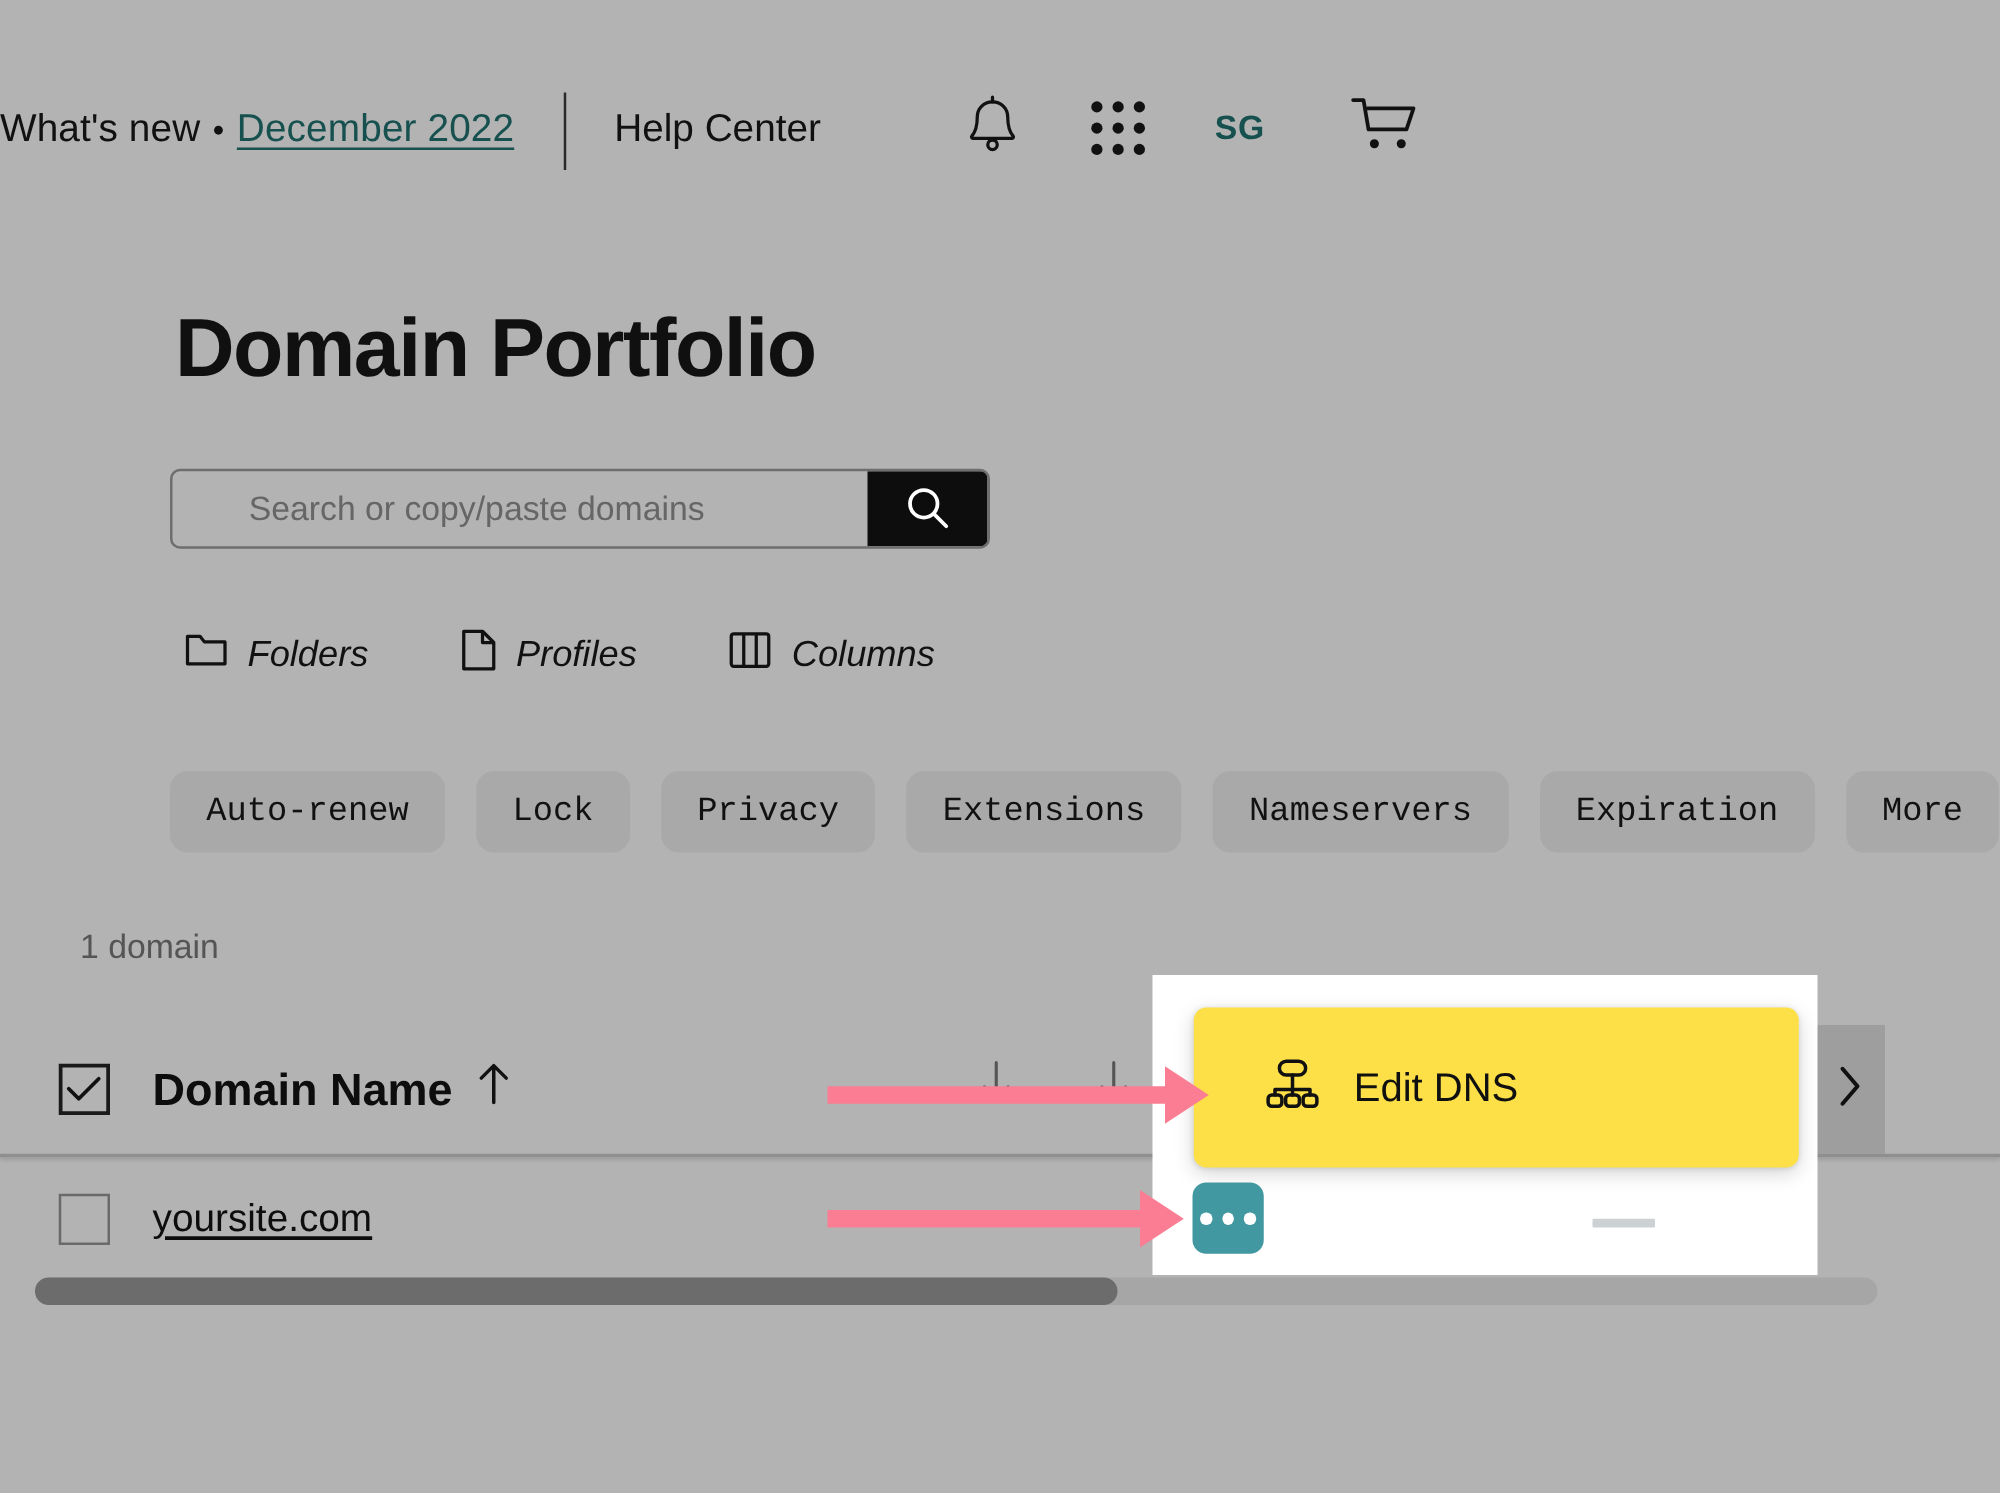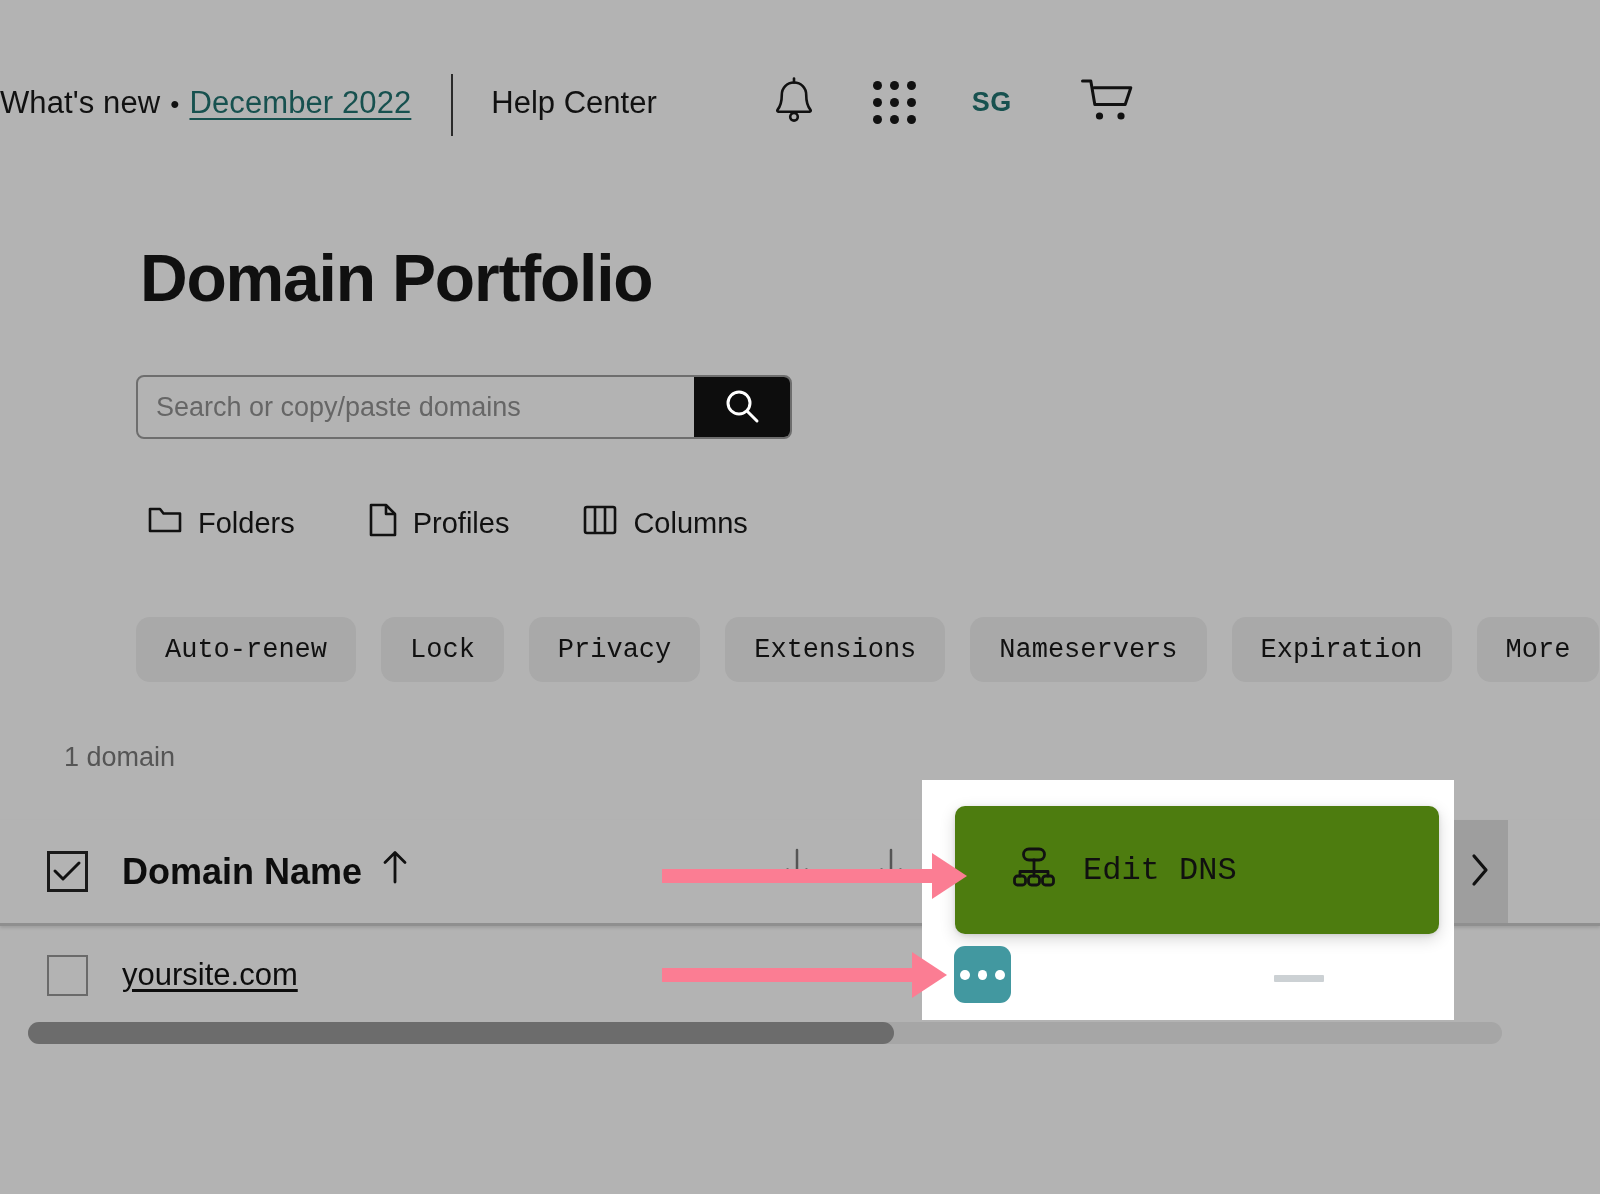--- a/index.html
+++ b/index.html
@@ -120,20 +120,21 @@
     left: 136px;
     top: 375px;
     width: 656px;
     height: 64px;
     border: 2px solid #6e6e6e;
     border-radius: 8px;
     box-sizing: border-box;
     display: flex;
     overflow: hidden;
     background: transparent;
+    padding-left: 43px;
   }
   #search-input {
     flex: 1;
     border: 0;
     outline: 0;
     background: transparent;
     font-family: "Liberation Sans", sans-serif;
     font-size: 27px;
     color: #1a1a1a;
     padding: 0 18px;
@@ -159,20 +160,21 @@
     align-items: center;
   }
   .tool {
     display: flex;
     align-items: center;
     gap: 16px;
     font-size: 29px;
     color: #111;
     cursor: pointer;
     white-space: nowrap;
+    font-style: italic;
   }
   .tool + .tool { margin-left: 74px; }
 
   
   #chips {
     position: absolute;
     left: 136px;
     top: 617px;
     display: flex;
     align-items: center;
@@ -317,26 +319,25 @@
     height: 240px;
     background: #ffffff;
     z-index: 20;
   }
   #menu-card {
     position: absolute;
     left: 955px;
     top: 806px;
     width: 484px;
     height: 128px;
-    background: #4d7c0f;
+    background: #fde047;
     border-radius: 10px;
     box-shadow: 0 5px 16px rgba(0,0,0,0.16), 0 1px 4px rgba(0,0,0,0.10);
     display: flex;
     z-index: 21;
-    font-family: Liberation Mono, monospace;
   }
   #menu-item-edit-dns {
     display: flex;
     align-items: center;
     gap: 26px;
     padding-left: 56px;
     width: 100%;
     height: 100%;
     box-sizing: border-box;
     cursor: pointer;

